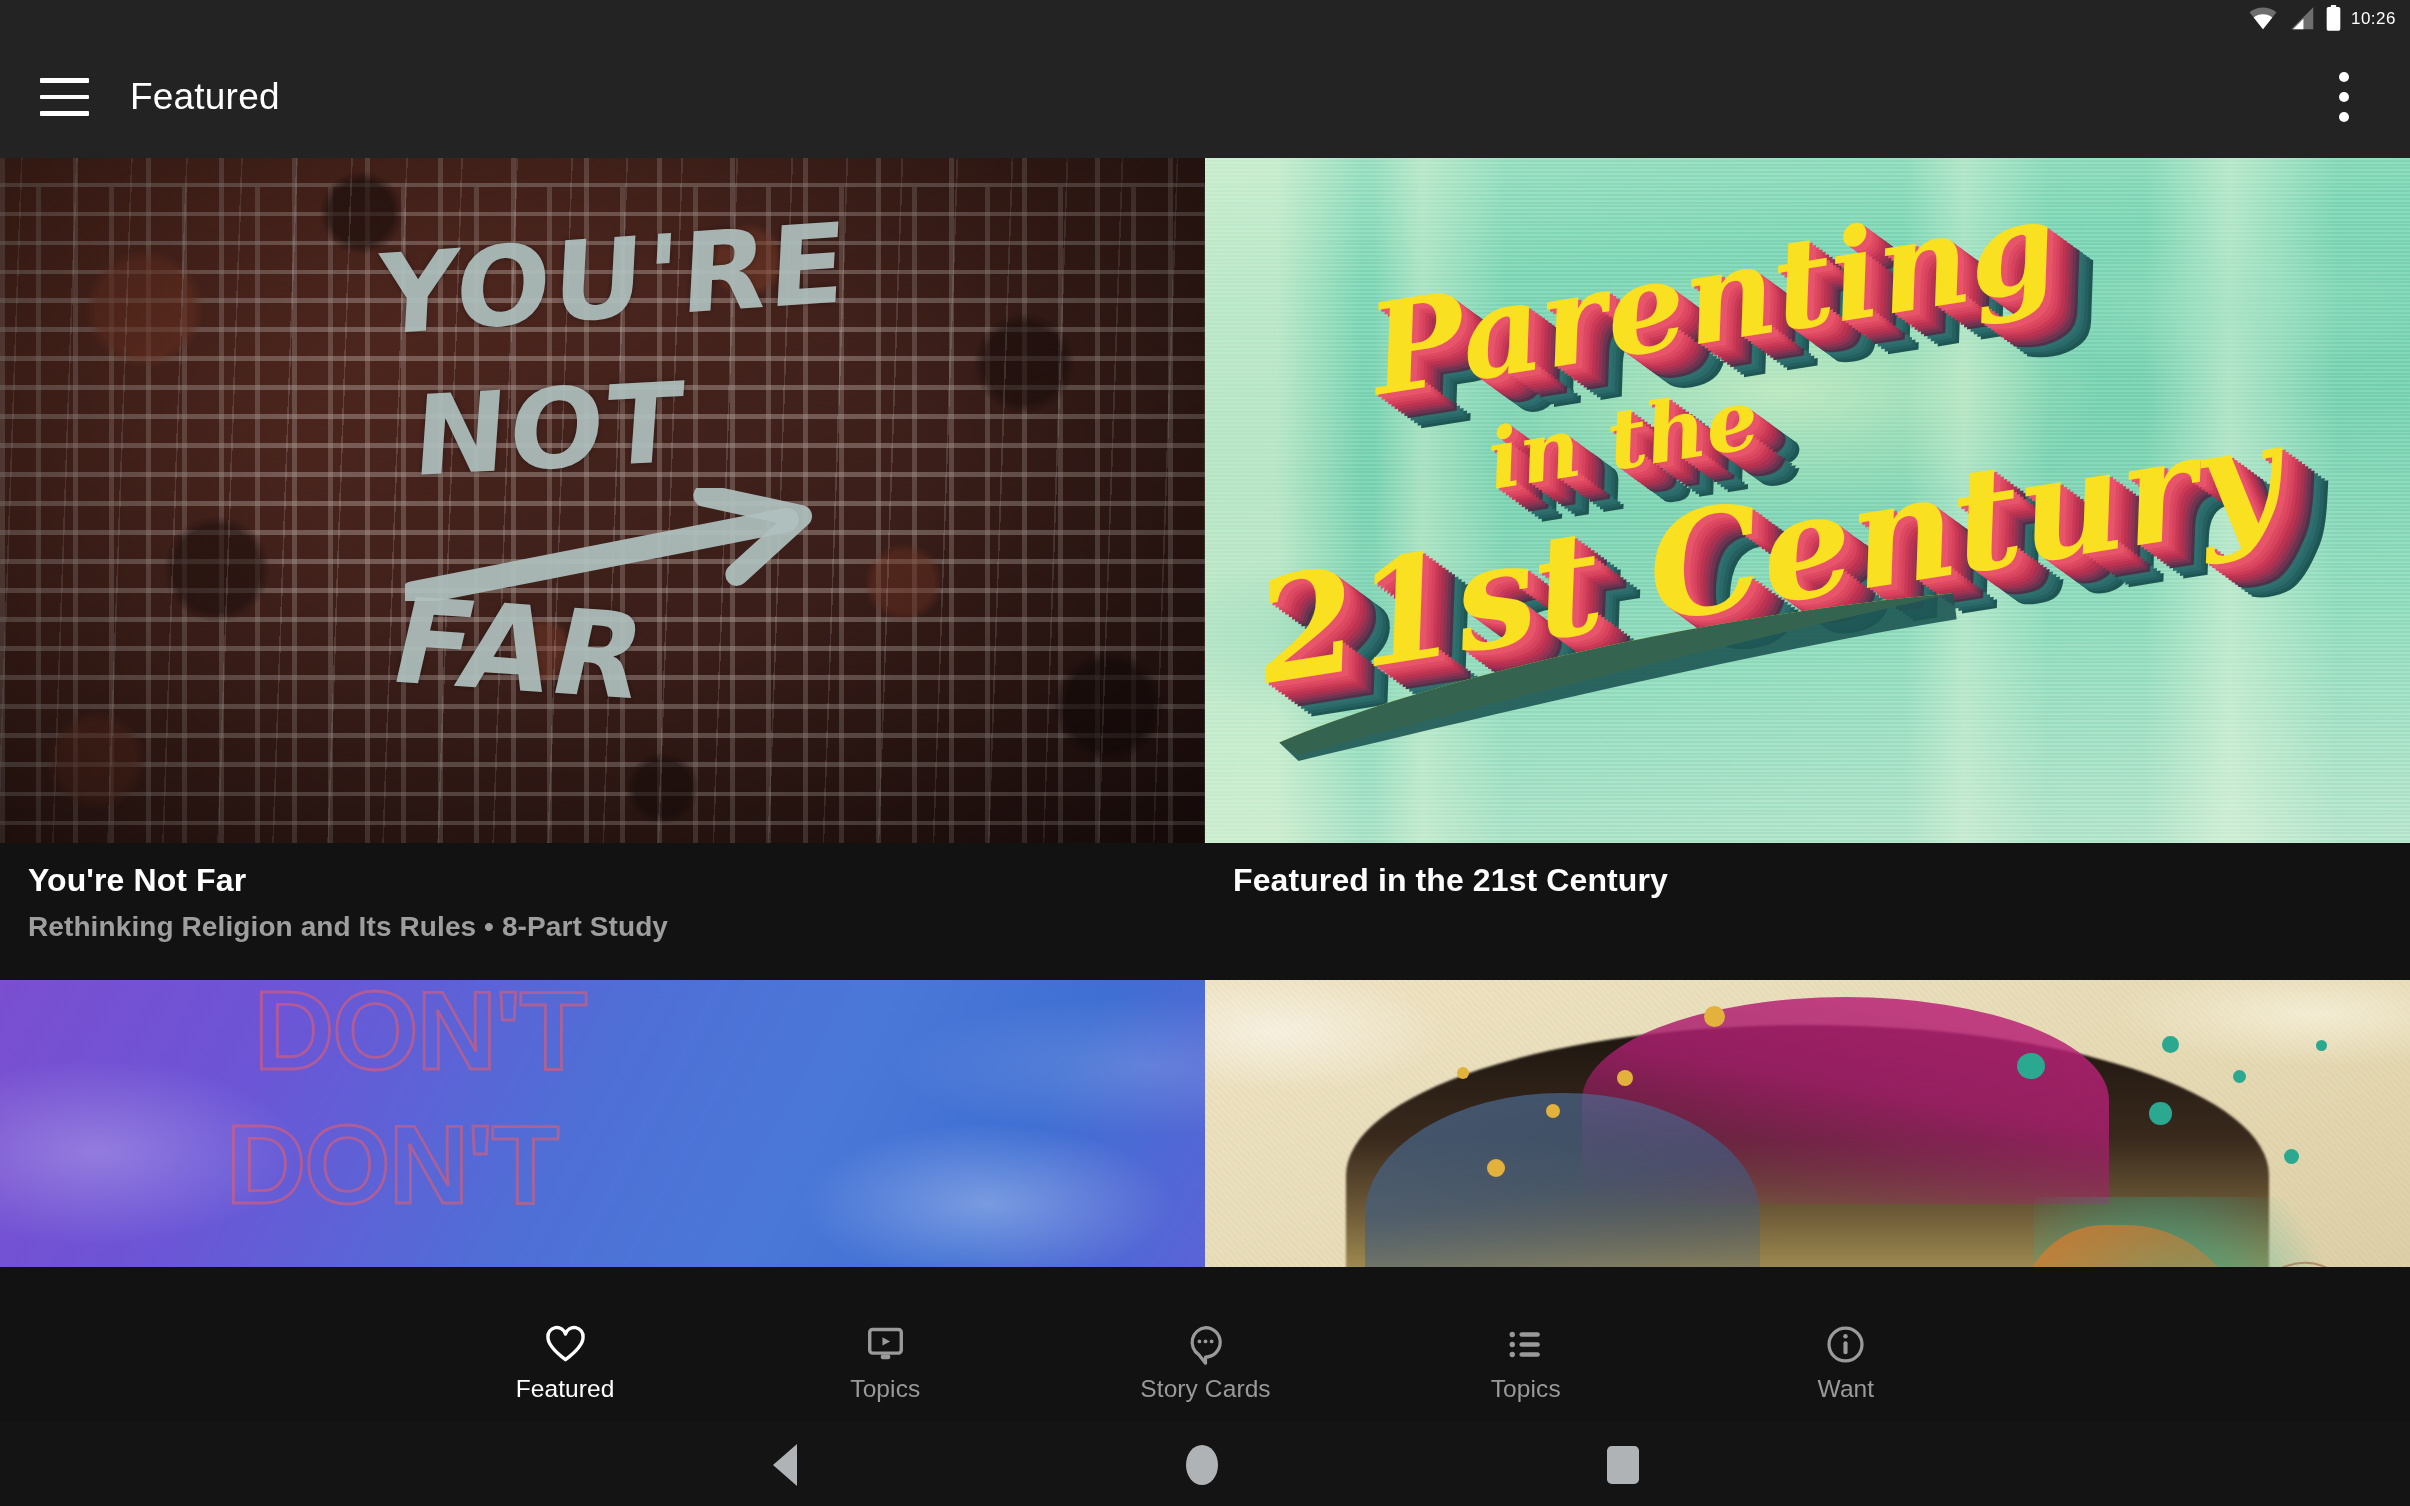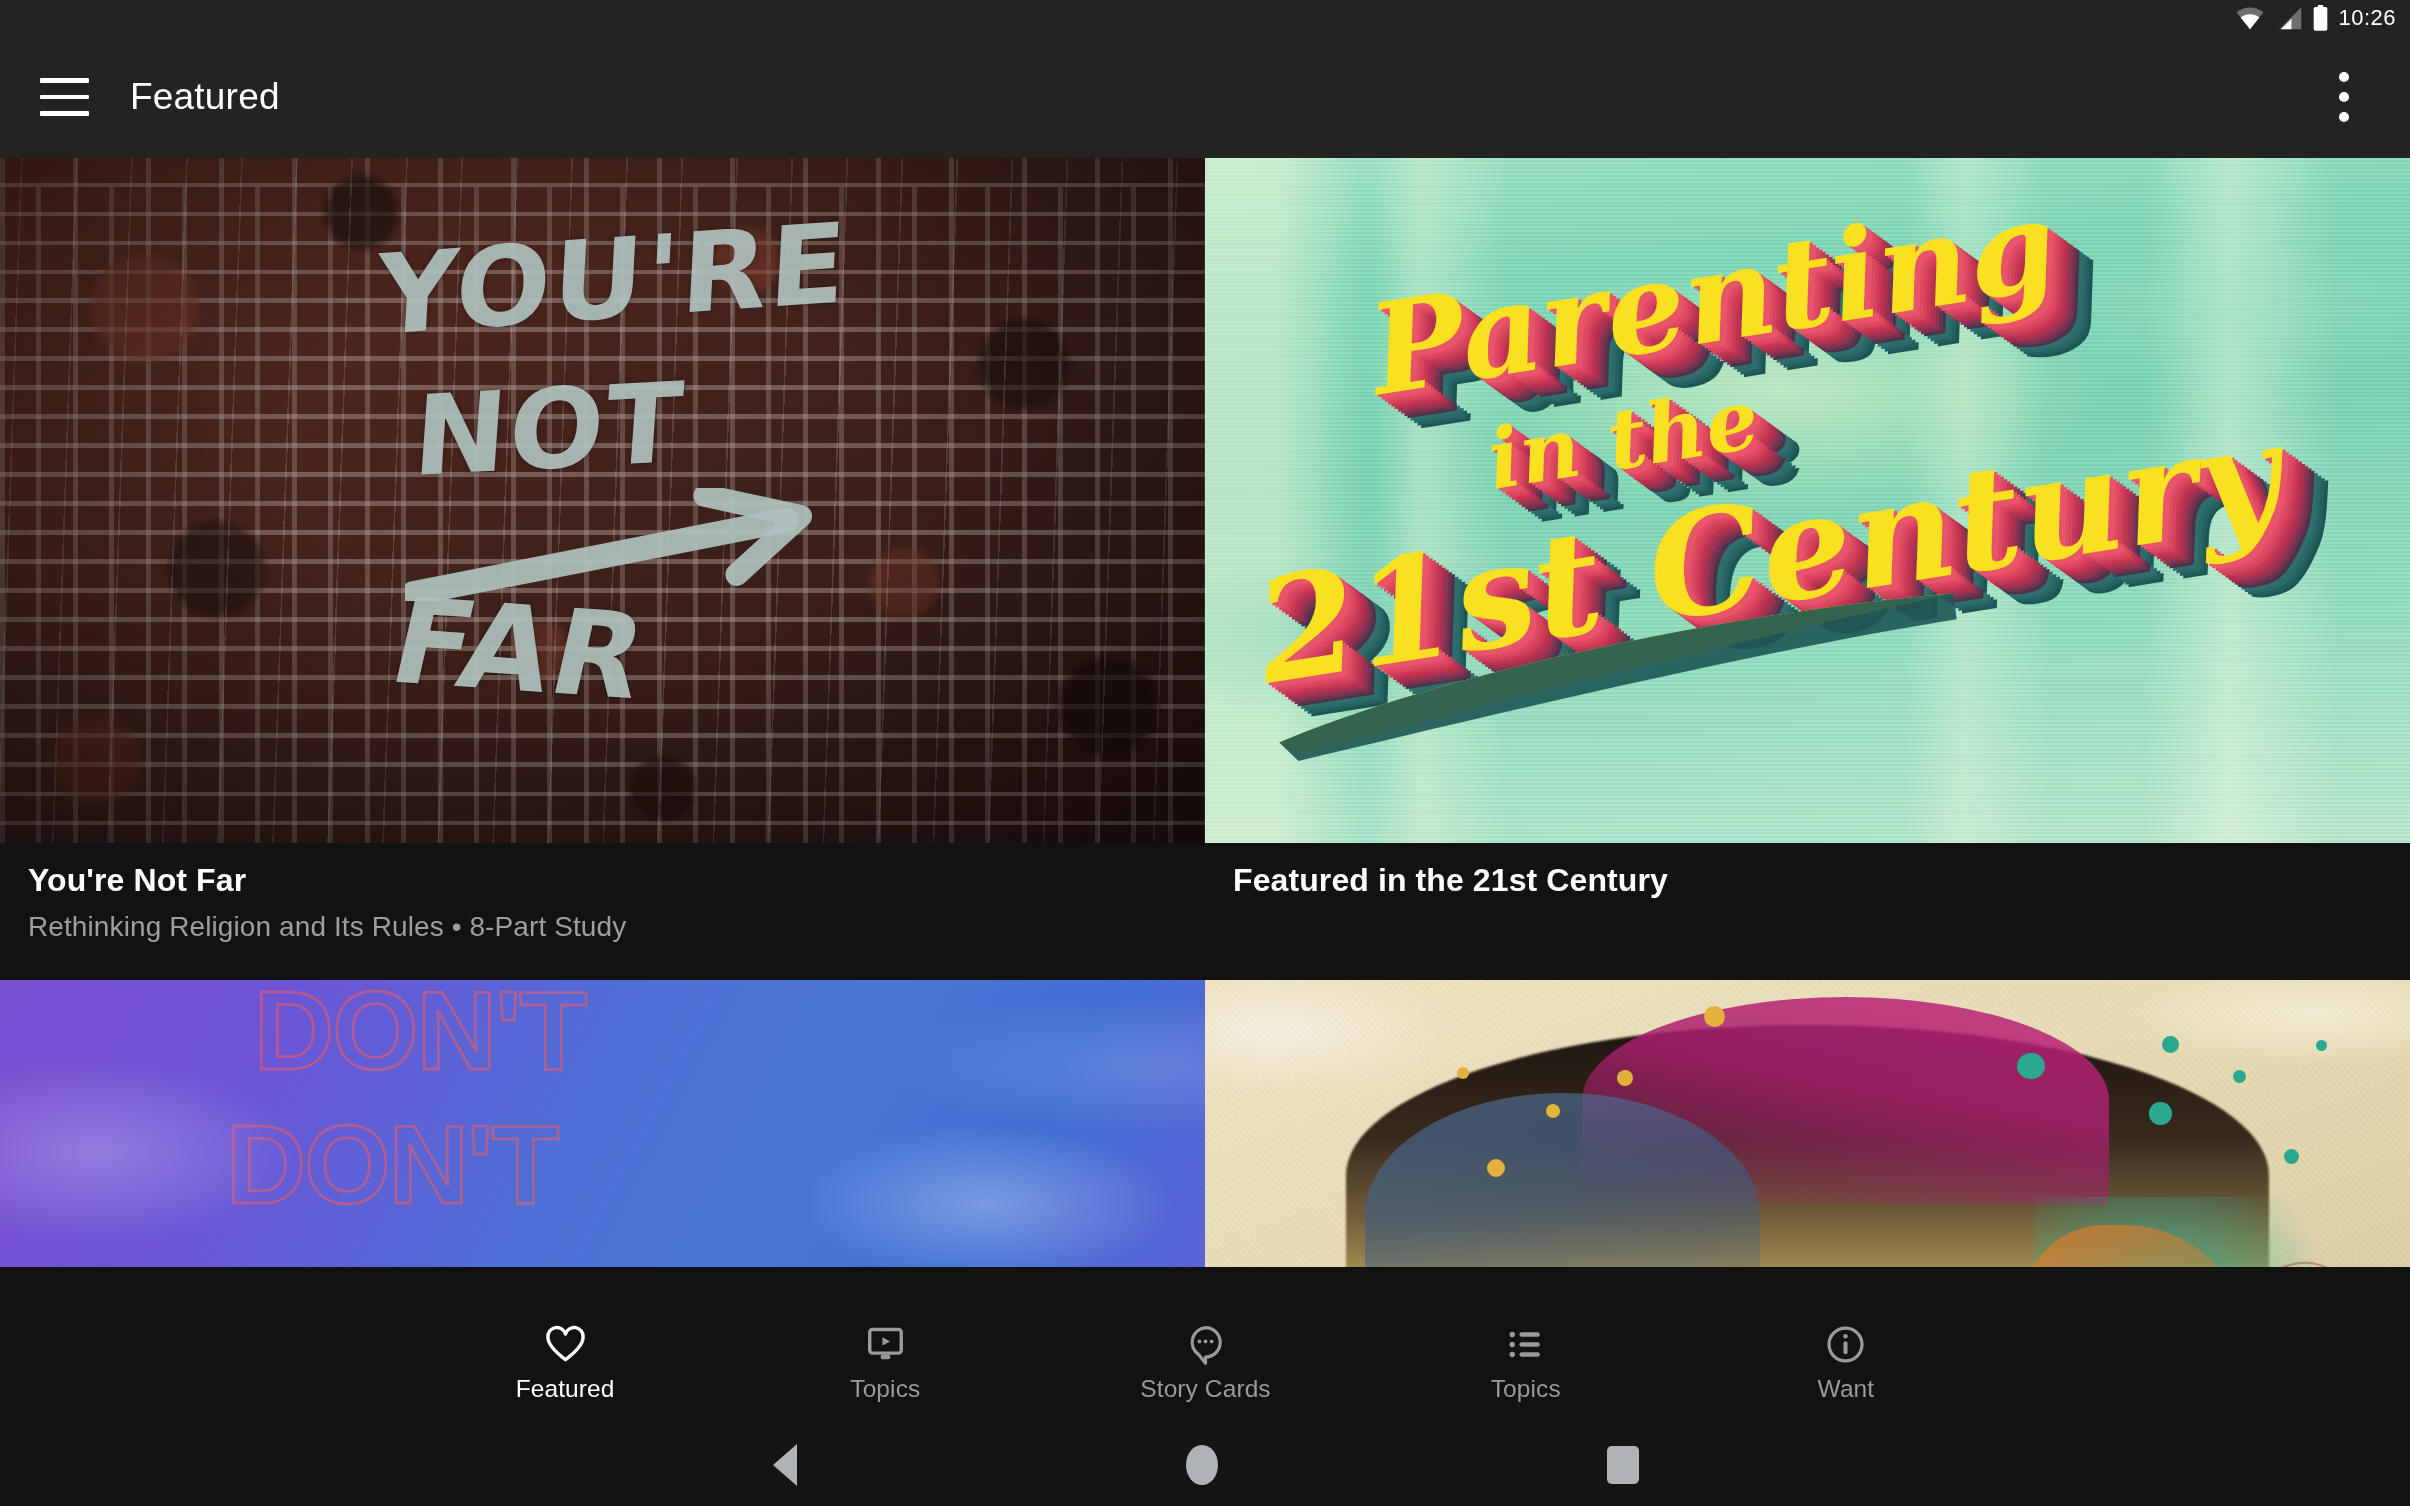--- a/index.html
+++ b/index.html
@@ -6,21 +6,21 @@
   html,body { width:2411px; height:1507px; background:#000; overflow:hidden; }
   body { font-family:"Liberation Sans", sans-serif; -webkit-font-smoothing:antialiased; }
 
   
   .statusbar{
     position:absolute; top:0; left:0; width:2411px; height:36px;
     background:#232323; display:flex; align-items:center; justify-content:flex-end;
     padding-right:15px; gap:9.4px;
   }
   .sb-icon{ display:block; }
-  .sb-time{ color:#ffffff; font-size:22px; letter-spacing:0.5px; line-height:1; }
+  .sb-time{ color:#ffffff; font-size:17px; letter-spacing:0.5px; line-height:1; }
 
   
   .appbar{
     position:absolute; top:36px; left:0; width:2411px; height:122px;
     background:#232323; display:flex; align-items:center;
   }
   .hamburger{
     width:49px; height:38px; margin-left:40px; margin-right:41px;
     display:flex; flex-direction:column; justify-content:space-between; cursor:pointer;
   }
@@ -43,21 +43,21 @@
   .cell.left{ width:1205px; }
   .thumb{ position:relative; width:1205px; height:685px; overflow:hidden; background:#111; }
   .row2 .thumb{ height:287px; }
   .meta{
     height:137px; background:#121212; padding:17px 0 0 28px;
   }
   .meta-title{
     color:#ffffff; font-size:32px; font-weight:700; letter-spacing:0.1px; line-height:1.25;
   }
   .meta-sub{
-    color:#9e9e9e; font-size:28px; font-weight:400; margin-top:8.5px; letter-spacing:0.1px; line-height:1.25;
+    color:#9e9e9e; font-size:28px; font-weight:700; margin-top:8.5px; letter-spacing:0.1px; line-height:1.25;
   }
 
   
   .art-brick{
     position:absolute; inset:0;
     background:
       repeating-linear-gradient(to bottom, rgba(0,0,0,0) 0 24.5px, rgba(190,175,168,.40) 24.5px 29px),
       linear-gradient(150deg,#5d2d22 0%,#48241d 35%,#3c1f1a 60%,#2a1512 100%);
   }
   .art-brick .mortar-v{

